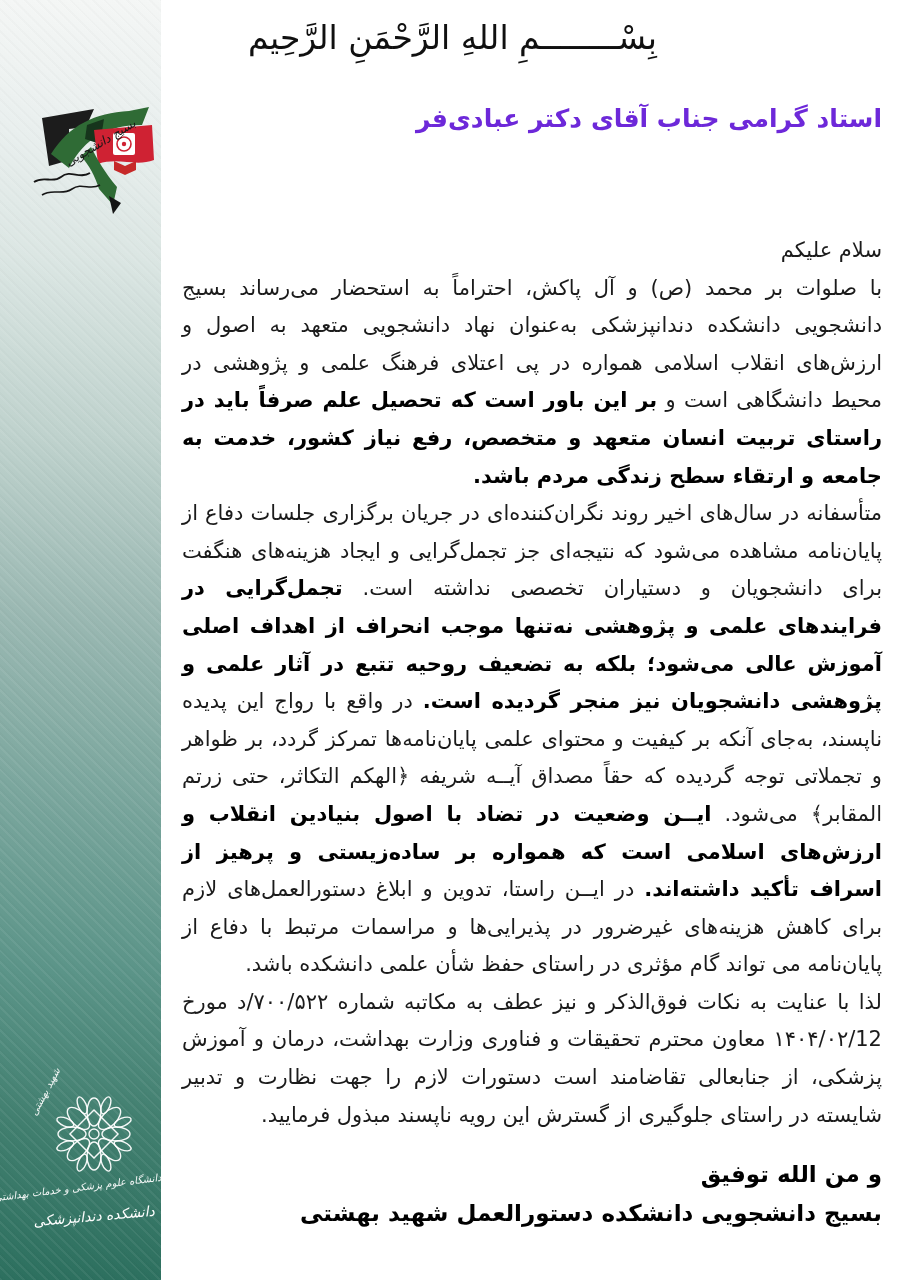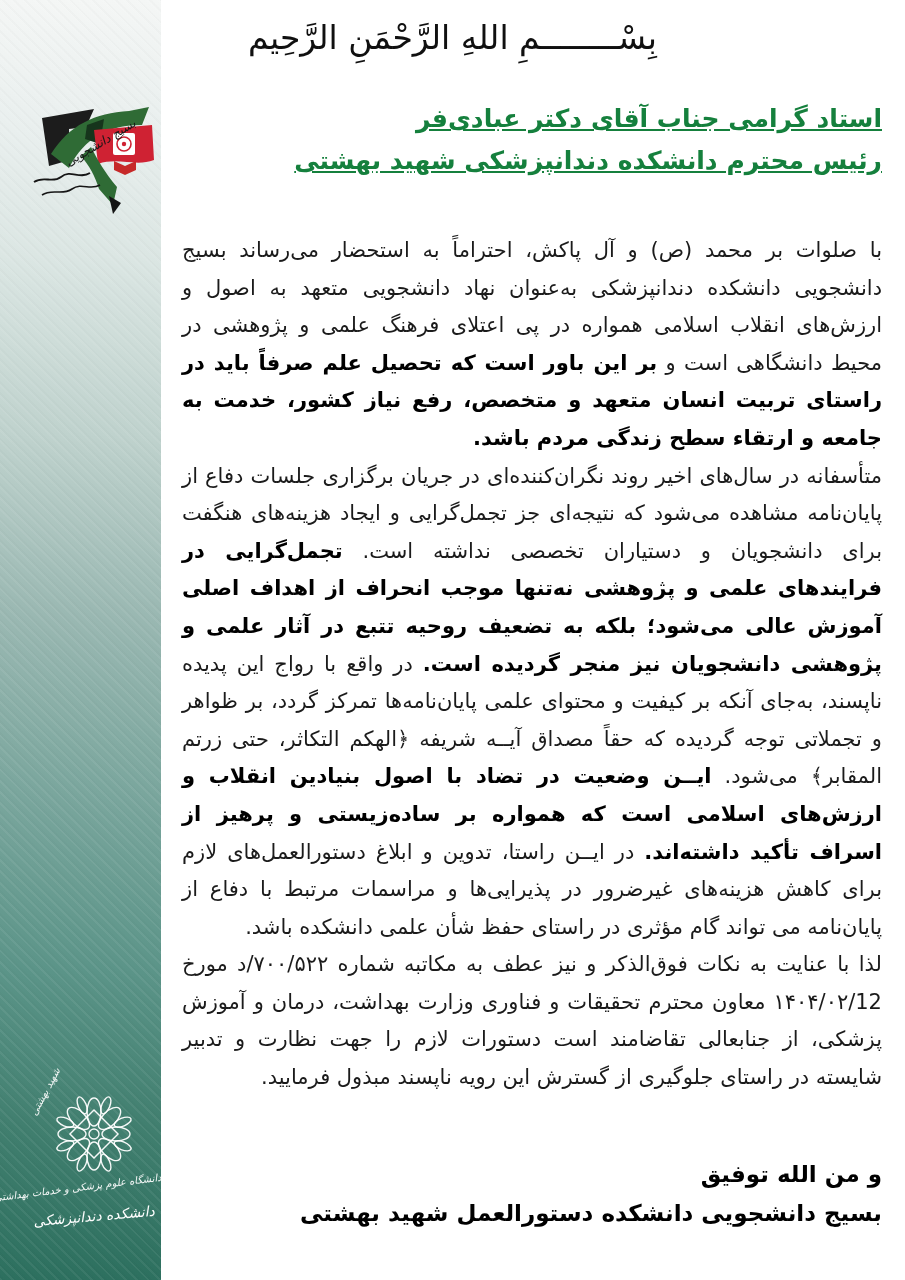--- a/index.html
+++ b/index.html
@@ -20,21 +20,21 @@
       rgba(255,255,255,0.06) 0 2px,rgba(0,0,0,0.015) 2px 4px,transparent 4px 8px);
   }
   
   .bismillah{
     position:absolute;top:18px;right:248px;direction:rtl;
     font-size:33px;color:#101010;letter-spacing:0;white-space:nowrap;
   }
   
   .header{
     position:absolute;top:98px;right:23px;direction:rtl;text-align:right;
-    font-weight:bold;font-size:25px;line-height:42px;color:#15803d;text-decoration:underline;
+    font-weight:bold;font-size:25px;line-height:42px;color:#6d28d9;
   }
   
   .body-text{
     position:absolute;top:232px;right:23px;width:700px;direction:rtl;
     text-align:justify;font-size:21px;line-height:37.6px;color:#1b1b1b;
   }
   .body-text p{margin:0;padding:0;}
   .body-text .b{font-weight:bold;color:#000;}
   
   .signature{
@@ -96,24 +96,24 @@
       <path d="M6 88 C16 81 24 90 33 83 C43 75 51 86 62 79" fill="none" stroke="#161616" stroke-width="1.8"></path>
       <path d="M14 101 C24 94 34 102 44 95 C54 88 62 97 72 91" fill="none" stroke="#161616" stroke-width="1.6"></path>
     </svg>
     <div class="basij-callig">بسیج دانشجویی</div>
   </div>
 
   <div class="bismillah">بِسْــــــــمِ اللهِ الرَّحْمَنِ الرَّحِيم</div>
 
   <div class="header">
     <div>استاد گرامی جناب آقای دکتر عبادی‌فر</div>
-    <div>رئیس محترم دانشکده دندانپزشکی شهید بهشتی</div>
   </div>
 
   <div class="body-text" lang="fa" dir="rtl">
+      <p><span>سلام علیکم</span></p>
       <p><span>با صلوات بر محمد (ص) و آل پاکش، احتراماً به استحضار می‌رساند بسیج دانشجویی دانشکده دندانپزشکی به‌عنوان نهاد دانشجویی متعهد به اصول و ارزش‌های انقلاب اسلامی همواره در پی اعتلای فرهنگ علمی و پژوهشی در محیط دانشگاهی است و </span><span class="b">بر این باور است که تحصیل علم صرفاً باید در راستای تربیت انسان متعهد و متخصص، رفع نیاز کشور، خدمت به جامعه و ارتقاء سطح زندگی مردم باشد.</span></p>
       <p><span>متأسفانه در سال‌های اخیر روند نگران‌کننده‌ای در جریان برگزاری جلسات دفاع از پایان‌نامه مشاهده می‌شود که نتیجه‌ای جز تجمل‌گرایی و ایجاد هزینه‌های هنگفت برای دانشجویان و دستیاران تخصصی نداشته است. </span><span class="b">تجمل‌گرایی در فرایندهای علمی و پژوهشی نه‌تنها موجب انحراف از اهداف اصلی آموزش عالی می‌شود؛ بلکه به تضعیف روحیه تتبع در آثار علمی و پژوهشی دانشجویان نیز منجر گردیده است.</span><span> در واقع با رواج این پدیده ناپسند، به‌جای آنکه بر کیفیت و محتوای علمی پایان‌نامه‌ها تمرکز گردد، بر ظواهر و تجملاتی توجه گردیده که حقاً مصداق آیــه شریفه ﴿الهکم التکاثر، حتی زرتم المقابر﴾ می‌شود. </span><span class="b">ایــن وضعیت در تضاد با اصول بنیادین انقلاب و ارزش‌های اسلامی است که همواره بر ساده‌زیستی و پرهیز از اسراف تأکید داشته‌اند.</span><span> در ایــن راستا، تدوین و ابلاغ دستورالعمل‌های لازم برای کاهش هزینه‌های غیرضرور در پذیرایی‌ها و مراسمات مرتبط با دفاع از پایان‌نامه می تواند گام مؤثری در راستای حفظ شأن علمی دانشکده باشد.</span></p>
       <p><span>لذا با عنایت به نکات فوق‌الذکر و نیز عطف به مکاتبه شماره ۷۰۰/۵۲۲/د مورخ ۱۴۰۴/۰۲/12 معاون محترم تحقیقات و فناوری وزارت بهداشت، درمان و آموزش پزشکی، از جنابعالی تقاضامند است دستورات لازم را جهت نظارت و تدبیر شایسته در راستای جلوگیری از گسترش این رویه ناپسند مبذول فرمایید.</span></p>
     </div>
 
   <div class="signature">
     <div>و من الله توفیق</div>
     <div>بسیج دانشجویی دانشکده دستورالعمل شهید بهشتی</div>
   </div>
 

